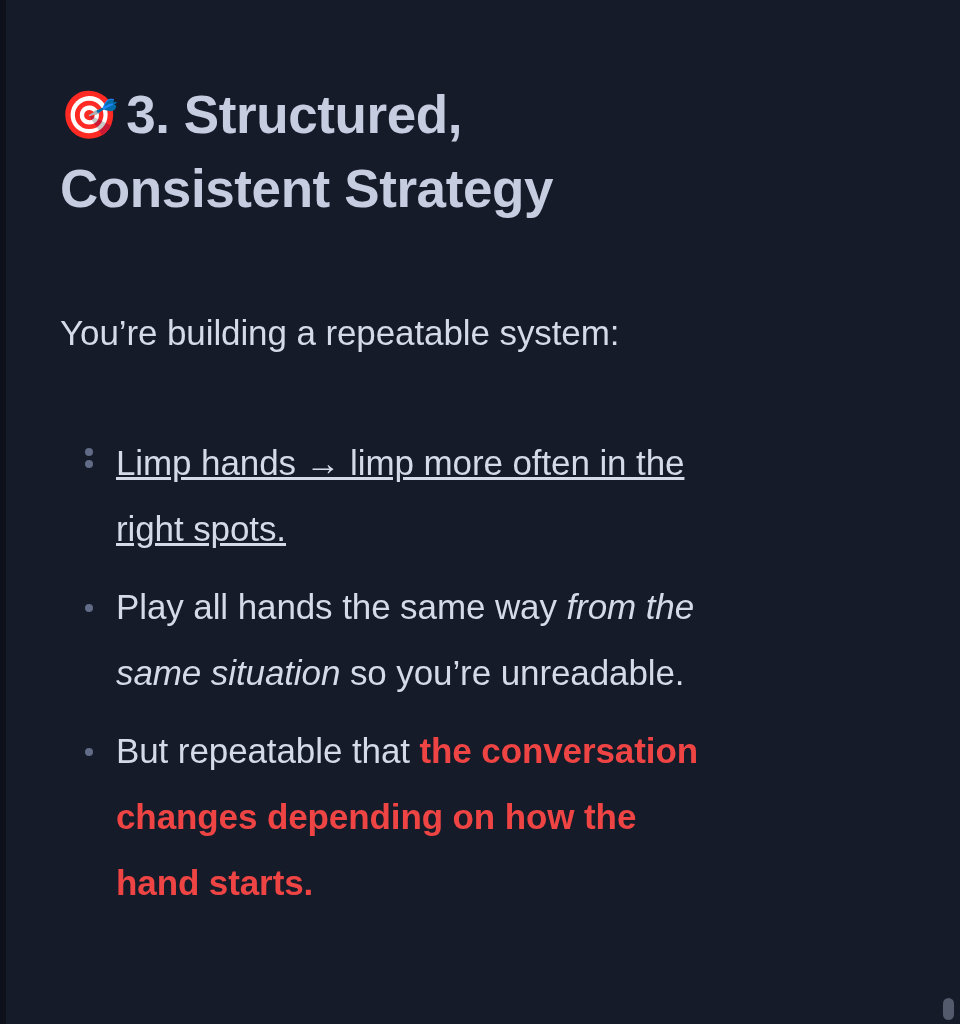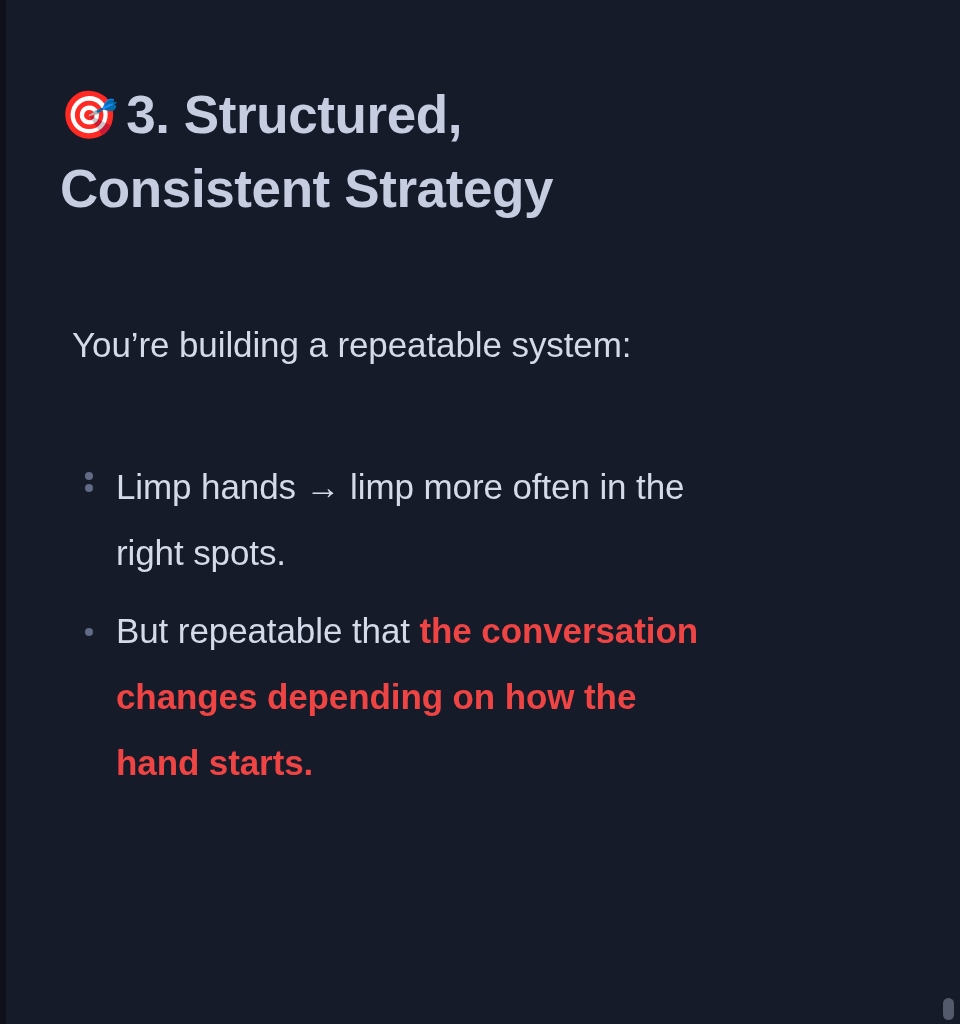--- a/index.html
+++ b/index.html
@@ -49,21 +49,21 @@
   }
 
   .heading .emoji {
     font-size: 47px;
     vertical-align: 2px;
     margin-right: 8px;
     display: inline-block;
   }
 
   .intro {
-    margin: 12px;
+    margin: 0;
     padding-top: 84px;
     color: #d5dae9;
     font-size: 35px;
     line-height: 46px;
     letter-spacing: -0.1px;
   }
 
   .bullet-list {
     list-style: none;
     margin: 0;
@@ -123,23 +123,27 @@
   <h1 class="heading" style="color: rgb(199, 205, 225);">
     <span class="emoji">🎯</span><span>3. Structured, Consistent Strategy</span>
   </h1>
 
   <p class="intro" style="color: rgb(213, 218, 233);">You’re building a repeatable system:</p>
 
   <ul class="bullet-list">
     <li class="bullet-item" style="color: rgb(213, 218, 233);">
       <span class="bullet-dot" style="background: rgb(97, 107, 134);"></span>
     </li>
+    <li class="bullet-item" style="color: rgb(213, 218, 233); text-decoration: underline;">
+      <span class="bullet-dot" style="background: rgb(97, 107, 134);"></span>
+      <span class="bullet-text"><span>Limp hands → limp more often in the right spots.</span></span>
+    </li>
     <li class="bullet-item" style="color: rgb(213, 218, 233);">
       <span class="bullet-dot" style="background: rgb(97, 107, 134);"></span>
-      <span class="bullet-text"><span>Limp hands → limp more often in the right spots.</span></span>
+      <span class="bullet-text"><span>Play all hands the same way </span><em>from the same situation</em><span> so you’re unreadable.</span></span>
     </li>
     <li class="bullet-item" style="color: rgb(213, 218, 233);">
       <span class="bullet-dot" style="background: rgb(97, 107, 134);"></span>
       <span class="bullet-text"><span>But repeatable that </span><strong>the conversation changes depending on how the hand starts.</strong></span>
     </li>
   </ul>
 
 </div>
 
 <div class="scroll-thumb" style="background: rgb(94, 101, 119);"></div>

